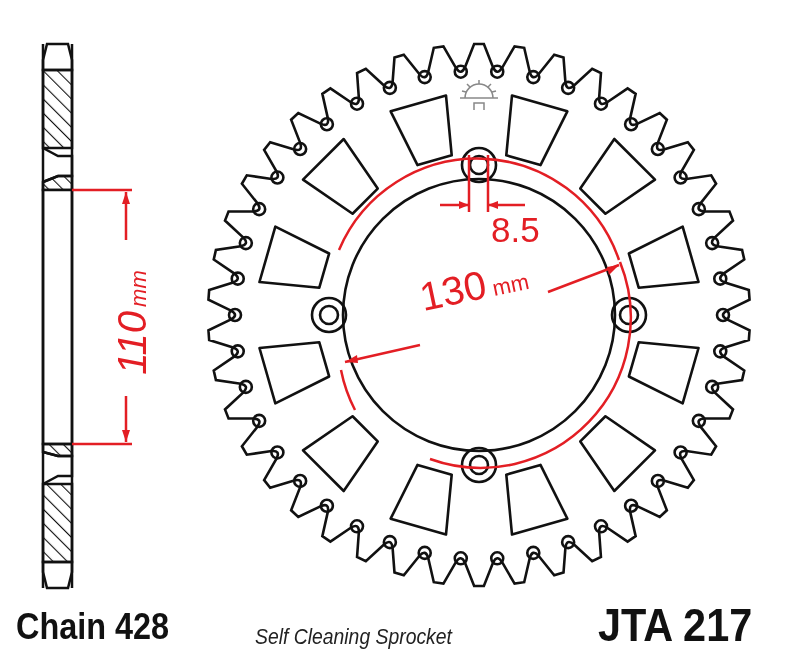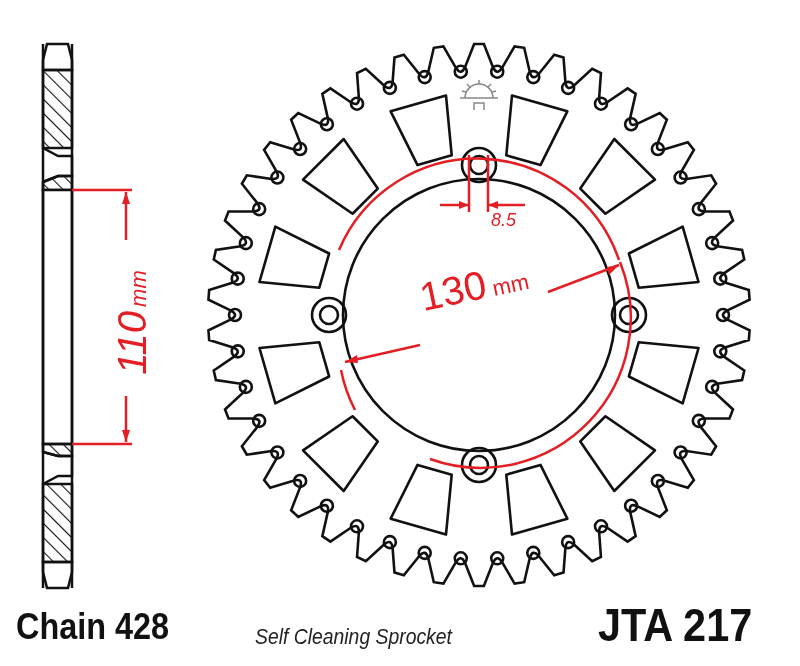--- a/index.html
+++ b/index.html
@@ -5,21 +5,21 @@
   html, body { margin:0; padding:0; background:#ffffff; }
   body { width:800px; height:666px; position:relative; overflow:hidden; font-family:"Liberation Sans", sans-serif; }
   svg { position:absolute; left:0; top:0; }
   .lbl { position:absolute; white-space:nowrap; }
   .chain { left:16px; top:606px; font-size:36px; font-weight:bold; color:#111; transform:scaleX(0.9); transform-origin:left top; }
   .sub { left:255px; top:624px; font-size:22px; font-style:italic; color:#222; transform:scaleX(0.88); transform-origin:left top; }
   .code { left:598px; top:598px; font-size:46px; font-weight:bold; color:#111; transform:scaleX(0.9); transform-origin:left top; }
   .dim { position:absolute; color:#e31e24; white-space:nowrap; }
   .d130 { left:425px; top:275px; font-size:40px; transform:rotate(-12deg); transform-origin:left bottom; }
   .d130 .u { font-size:22px; margin-left:6px; }
-  .d85 { left:491px; top:210px; font-size:18px; font-style:italic; }
+  .d85 { left:491px; top:210px; font-size:35px; }
   .d110 { left:80px; top:300px; font-size:40px; font-style:italic; transform:rotate(-90deg); transform-origin:center; }
   .d110 .u { font-size:22px; margin-left:4px; }
 </style>
 </head>
 <body>
 
 <svg width="800" height="666" viewBox="0 0 800 666">
   <defs>
     <pattern id="hatch" patternUnits="userSpaceOnUse" width="10" height="10" patternTransform="rotate(-45)">
       <line x1="0" y1="0" x2="0" y2="10" stroke="#111" stroke-width="2.2"></line>

